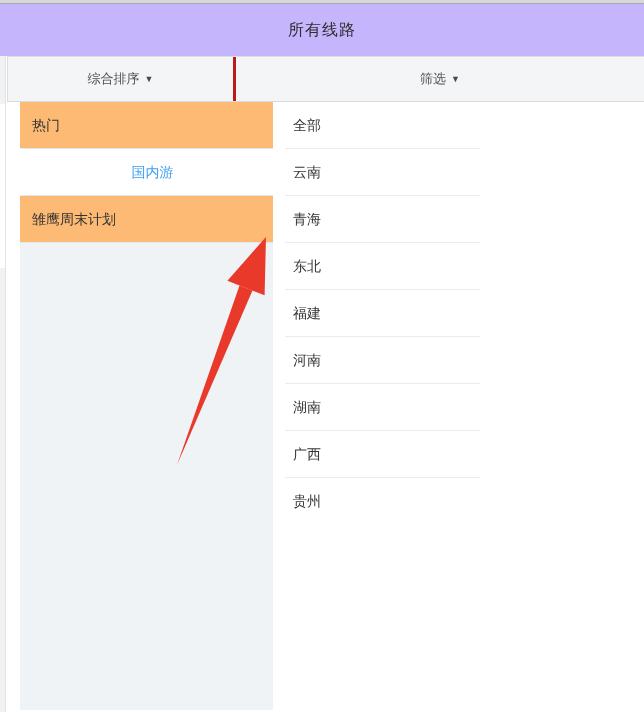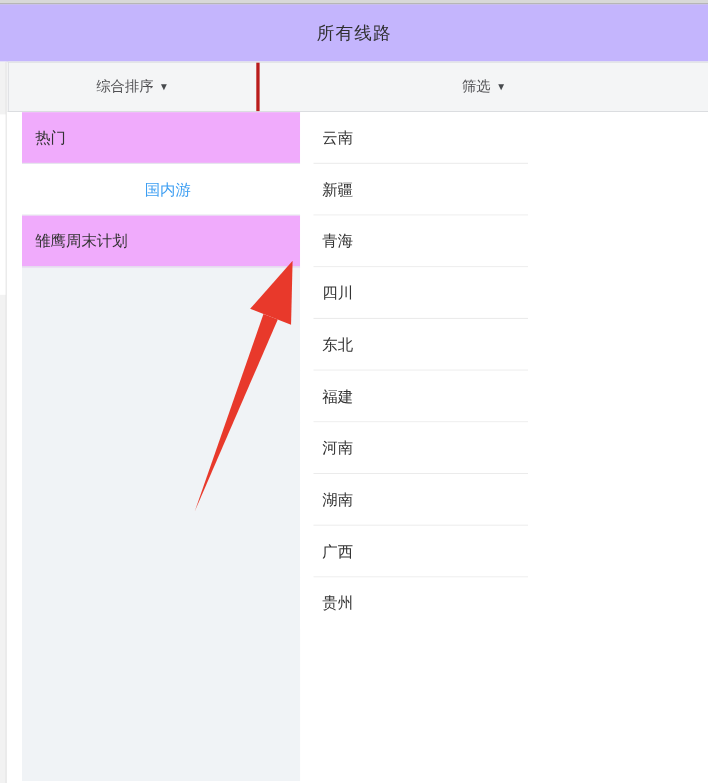--- a/index.html
+++ b/index.html
@@ -26,21 +26,21 @@
   .filter-tab.t1{width:215px;border-right:1px solid #dcdee1;}
   .filter-tab.t2{width:228px;border-right:3px solid #b91c1c;}
   .filter-tab.t3{flex:1;justify-content:center;}
   .caret{font-size:9px;margin-left:5px;color:#46494d;line-height:1;}
   
   .content{position:relative;display:flex;height:608px;background:#fff;}
   .gutter{width:20px;flex:0 0 20px;background:#fff;}
   .sidebar{width:253px;flex:0 0 253px;background:#f0f3f6;}
   .sidebar-item{
     height:46px;line-height:46px;padding-left:12px;font-size:14px;color:#333;
-    border-bottom:1px solid #e3e7ec;cursor:pointer;background:#f0abfc;
+    border-bottom:1px solid #e3e7ec;cursor:pointer;background:#fdba74;
   }
   .sidebar-item.selected{background:#ffffff;color:#3d9ef2;text-align:center;}
   .region-list{flex:1;background:#fff;}
   .region-item{
     position:relative;height:47px;line-height:47px;padding-left:20px;
     font-size:14px;color:#333;cursor:pointer;background:#fff;
   }
   .region-item .sep{
     position:absolute;left:12px;bottom:0;width:195px;height:1px;background:#ebebeb;
   }
@@ -78,24 +78,23 @@
 <div class="content">
   <div class="gutter"></div>
 
   <div class="sidebar">
     <div class="sidebar-item">热门</div>
     <div class="sidebar-item selected">国内游</div>
     <div class="sidebar-item">雏鹰周末计划</div>
   </div>
 
   <div class="region-list">
+    <div class="region-item"><span>全部</span><i class="sep"></i></div>
     <div class="region-item"><span>云南</span><i class="sep"></i></div>
-    <div class="region-item"><span>新疆</span><i class="sep"></i></div>
     <div class="region-item"><span>青海</span><i class="sep"></i></div>
-    <div class="region-item"><span>四川</span><i class="sep"></i></div>
     <div class="region-item"><span>东北</span><i class="sep"></i></div>
     <div class="region-item"><span>福建</span><i class="sep"></i></div>
     <div class="region-item"><span>河南</span><i class="sep"></i></div>
     <div class="region-item"><span>湖南</span><i class="sep"></i></div>
     <div class="region-item"><span>广西</span><i class="sep"></i></div>
     <div class="region-item"><span>贵州</span></div>
   </div>
 </div>
 
 <div class="scroll-strip">

